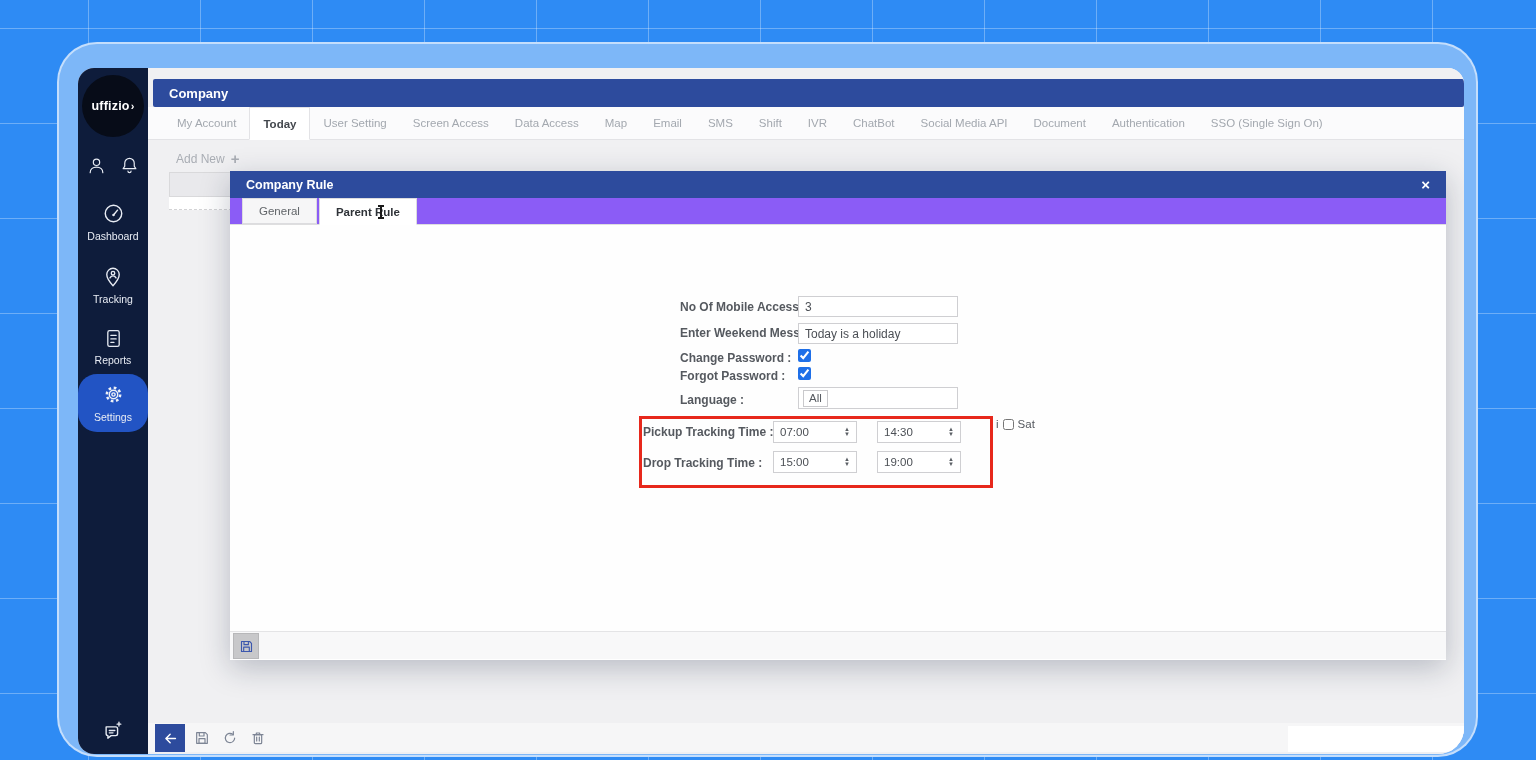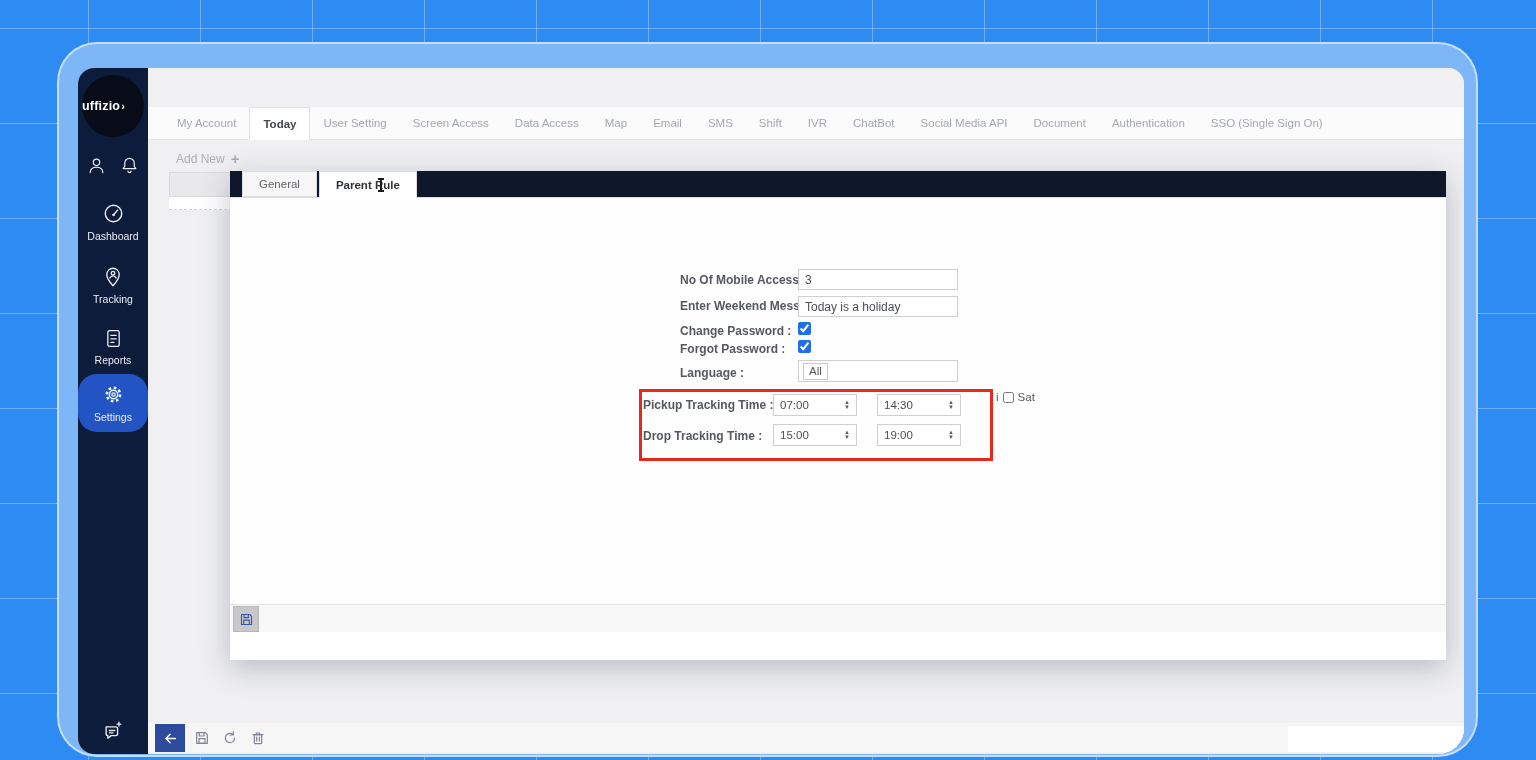--- a/index.html
+++ b/index.html
@@ -11,21 +11,21 @@
       linear-gradient(90deg, rgba(255,255,255,.30) 1px, transparent 1px);
     background-size:112px 95px; background-position:-24px 28px; }
   .window { position:absolute; left:57px; top:42px; width:1421px; height:715px;
     background:#7db7f8; border-radius:40px; border:2px solid rgba(255,255,255,.55); }
   .inner { position:absolute; left:19px; top:24px; width:1386px; height:686px;
     background:#f0f0f2; border-radius:16px 16px 26px 16px; overflow:hidden; display:flex; }
 
   
   .sidebar { width:70px; min-width:70px; background:#0e1c3b; position:relative; }
   .logo { position:absolute; top:7px; left:4px; width:62px; height:62px; border-radius:50%;
-    background:#070c18; display:flex; align-items:center; 
+    background:#070c18; display:flex; align-items:center; justify-content:center;
     color:#fff; font-weight:700; font-size:12.5px; letter-spacing:.2px; }
   .logo .arr { font-size:11px; margin-left:1px; }
   .side-top-icons { position:absolute; top:88px; left:0; width:70px; display:flex;
     justify-content:center; gap:14px; }
   .side-item { position:absolute; width:70px; text-align:center; color:#e8ecf4;
     font-size:10.5px; display:flex; flex-direction:column; align-items:center; gap:3px;justify-content:center; }
   .side-item.active { background:#2254c4; padding:9px 0;border-radius:19px; }
   .side-bottom { position:absolute; bottom:8px; width:70px; display:flex; justify-content:center; }
   .s-ic { stroke:#e7ebf3; fill:none; stroke-width:1.5; stroke-linecap:round; stroke-linejoin:round; }
 
@@ -54,21 +54,21 @@
   .g-ic { stroke:#7d8595; fill:none; stroke-width:1.8; stroke-linecap:round; stroke-linejoin:round; }
   .br-panel { position:absolute; right:0; top:586px; width:176px; height:26px; background:#fff;
     border-radius:0 0 20px 0; }
 
   
   .modal { position:absolute; left:82px; top:31px; width:1216px; height:489px; background:#fff;
     box-shadow:0 8px 28px rgba(20,30,60,.25); }
   .modal-head { height:27px; background:#2d4b9d; display:flex; align-items:center;
     padding:0 16px; color:#fff; font-size:12.5px; font-weight:700; }
   .modal-close { margin-left:auto; font-size:15px; font-weight:700; line-height:1; }
-  .modal-tabs { height:27px; background:#0f172a; border-bottom:1px solid #dededf;
+  .modal-tabs { height:27px; background:#8b5cf6; border-bottom:1px solid #dededf;
     display:flex; align-items:stretch; padding-left:12px; }
   .m-tab { display:flex; align-items:center; padding:0 16px; font-size:11.5px; color:#606468;
     background:#f6f6f7; border:1px solid #dcdcdf; margin-right:2px; }
   .m-tab.active { background:#fff; border-bottom:1px solid #fff; margin-bottom:-1px;
     color:#2f3338; font-weight:700; position:relative; }
   .ibeam { position:absolute; left:60px; top:6px; width:2px; height:14px; background:#1a1a1a; }
   .ibeam::before, .ibeam::after { content:""; position:absolute; left:-2px; width:6px; height:2px; background:#1a1a1a; }
   .ibeam::before { top:0; } .ibeam::after { bottom:0; }
   .modal-body { position:relative; height:406px; background:#fefefe; }
   .f-label { position:absolute; font-size:12px; font-weight:600; color:#55595f; white-space:nowrap; }
@@ -166,20 +166,23 @@
             <svg width="22" height="22" viewBox="0 0 24 24" class="s-ic">
                 <path d="M4.5 7.5h10.5a2 2 0 0 1 2 2v5.5a2 2 0 0 1-2 2H10l-3.6 2.8V17H6.5a2 2 0 0 1-2-2v-7.5z"></path>
                 <path d="M8 11.5h6M8 14h4"></path>
                 <path d="M18.5 2.5v4M16.5 4.5h4"></path>
               </svg>
           </span>
         </div>
       </aside>
 
       <main class="main">
+        <div class="company-bar">
+          <span>Company</span>
+        </div>
 
         <div class="tabstrip">
           <span class="nav-tab">My Account</span>
           <span class="nav-tab active">Today</span>
           <span class="nav-tab">User Setting</span>
           <span class="nav-tab">Screen Access</span>
           <span class="nav-tab">Data Access</span>
           <span class="nav-tab">Map</span>
           <span class="nav-tab">Email</span>
           <span class="nav-tab">SMS</span>
@@ -224,20 +227,24 @@
           <span class="tb-icon" style="left:102px">
             <svg width="16" height="16" viewBox="0 0 24 24" class="g-ic">
                 <path d="M4.5 7h15"></path>
                 <path d="M9.5 7V4.5h5V7"></path>
                 <rect x="6.5" y="7" width="11" height="13.5" rx="1.5"></rect>
                 <path d="M10 10.5v6M14 10.5v6"></path>
               </svg>
           </span>
 
           <div class="modal">
+            <div class="modal-head">
+              <span>Company Rule</span>
+              <span class="modal-close">×</span>
+            </div>
             <div class="modal-tabs">
               <span class="m-tab">General</span>
               <span class="m-tab active">
                 <span>Parent Rule</span>
                 <span class="ibeam"></span>
               </span>
             </div>
 
             <div class="modal-body">
               <span class="f-label" style="left:450px; top:75px">No Of Mobile Access :</span>

